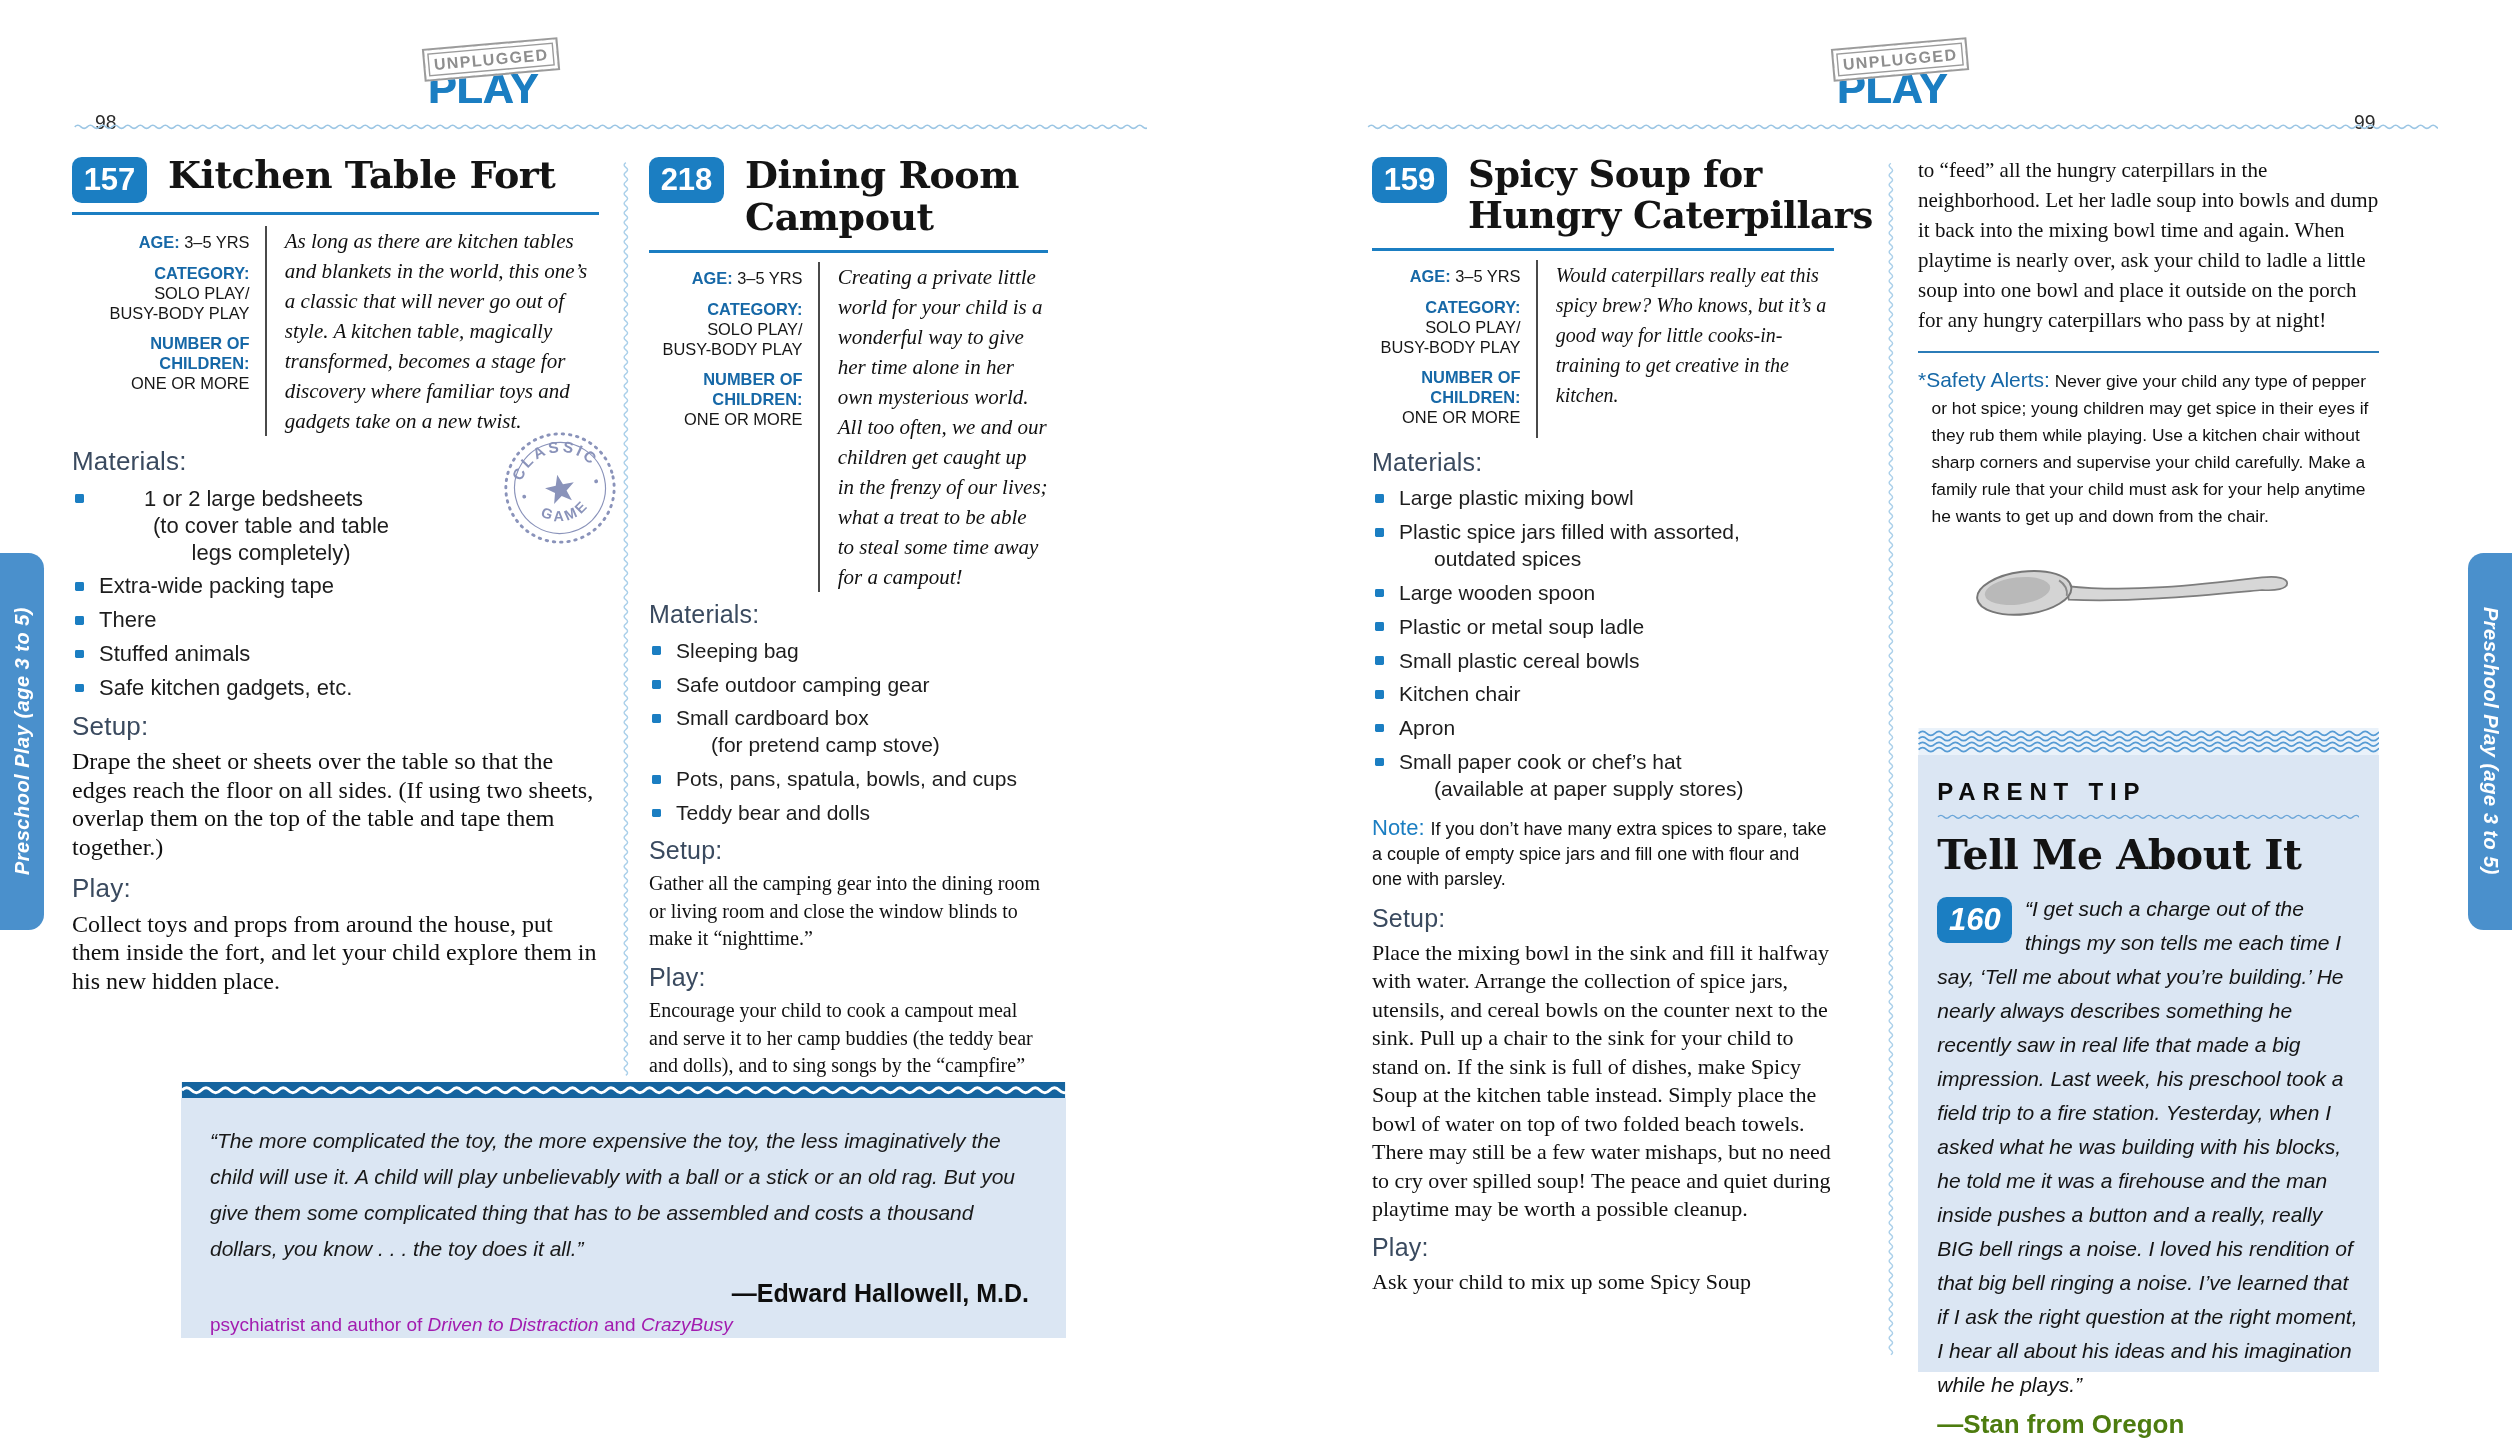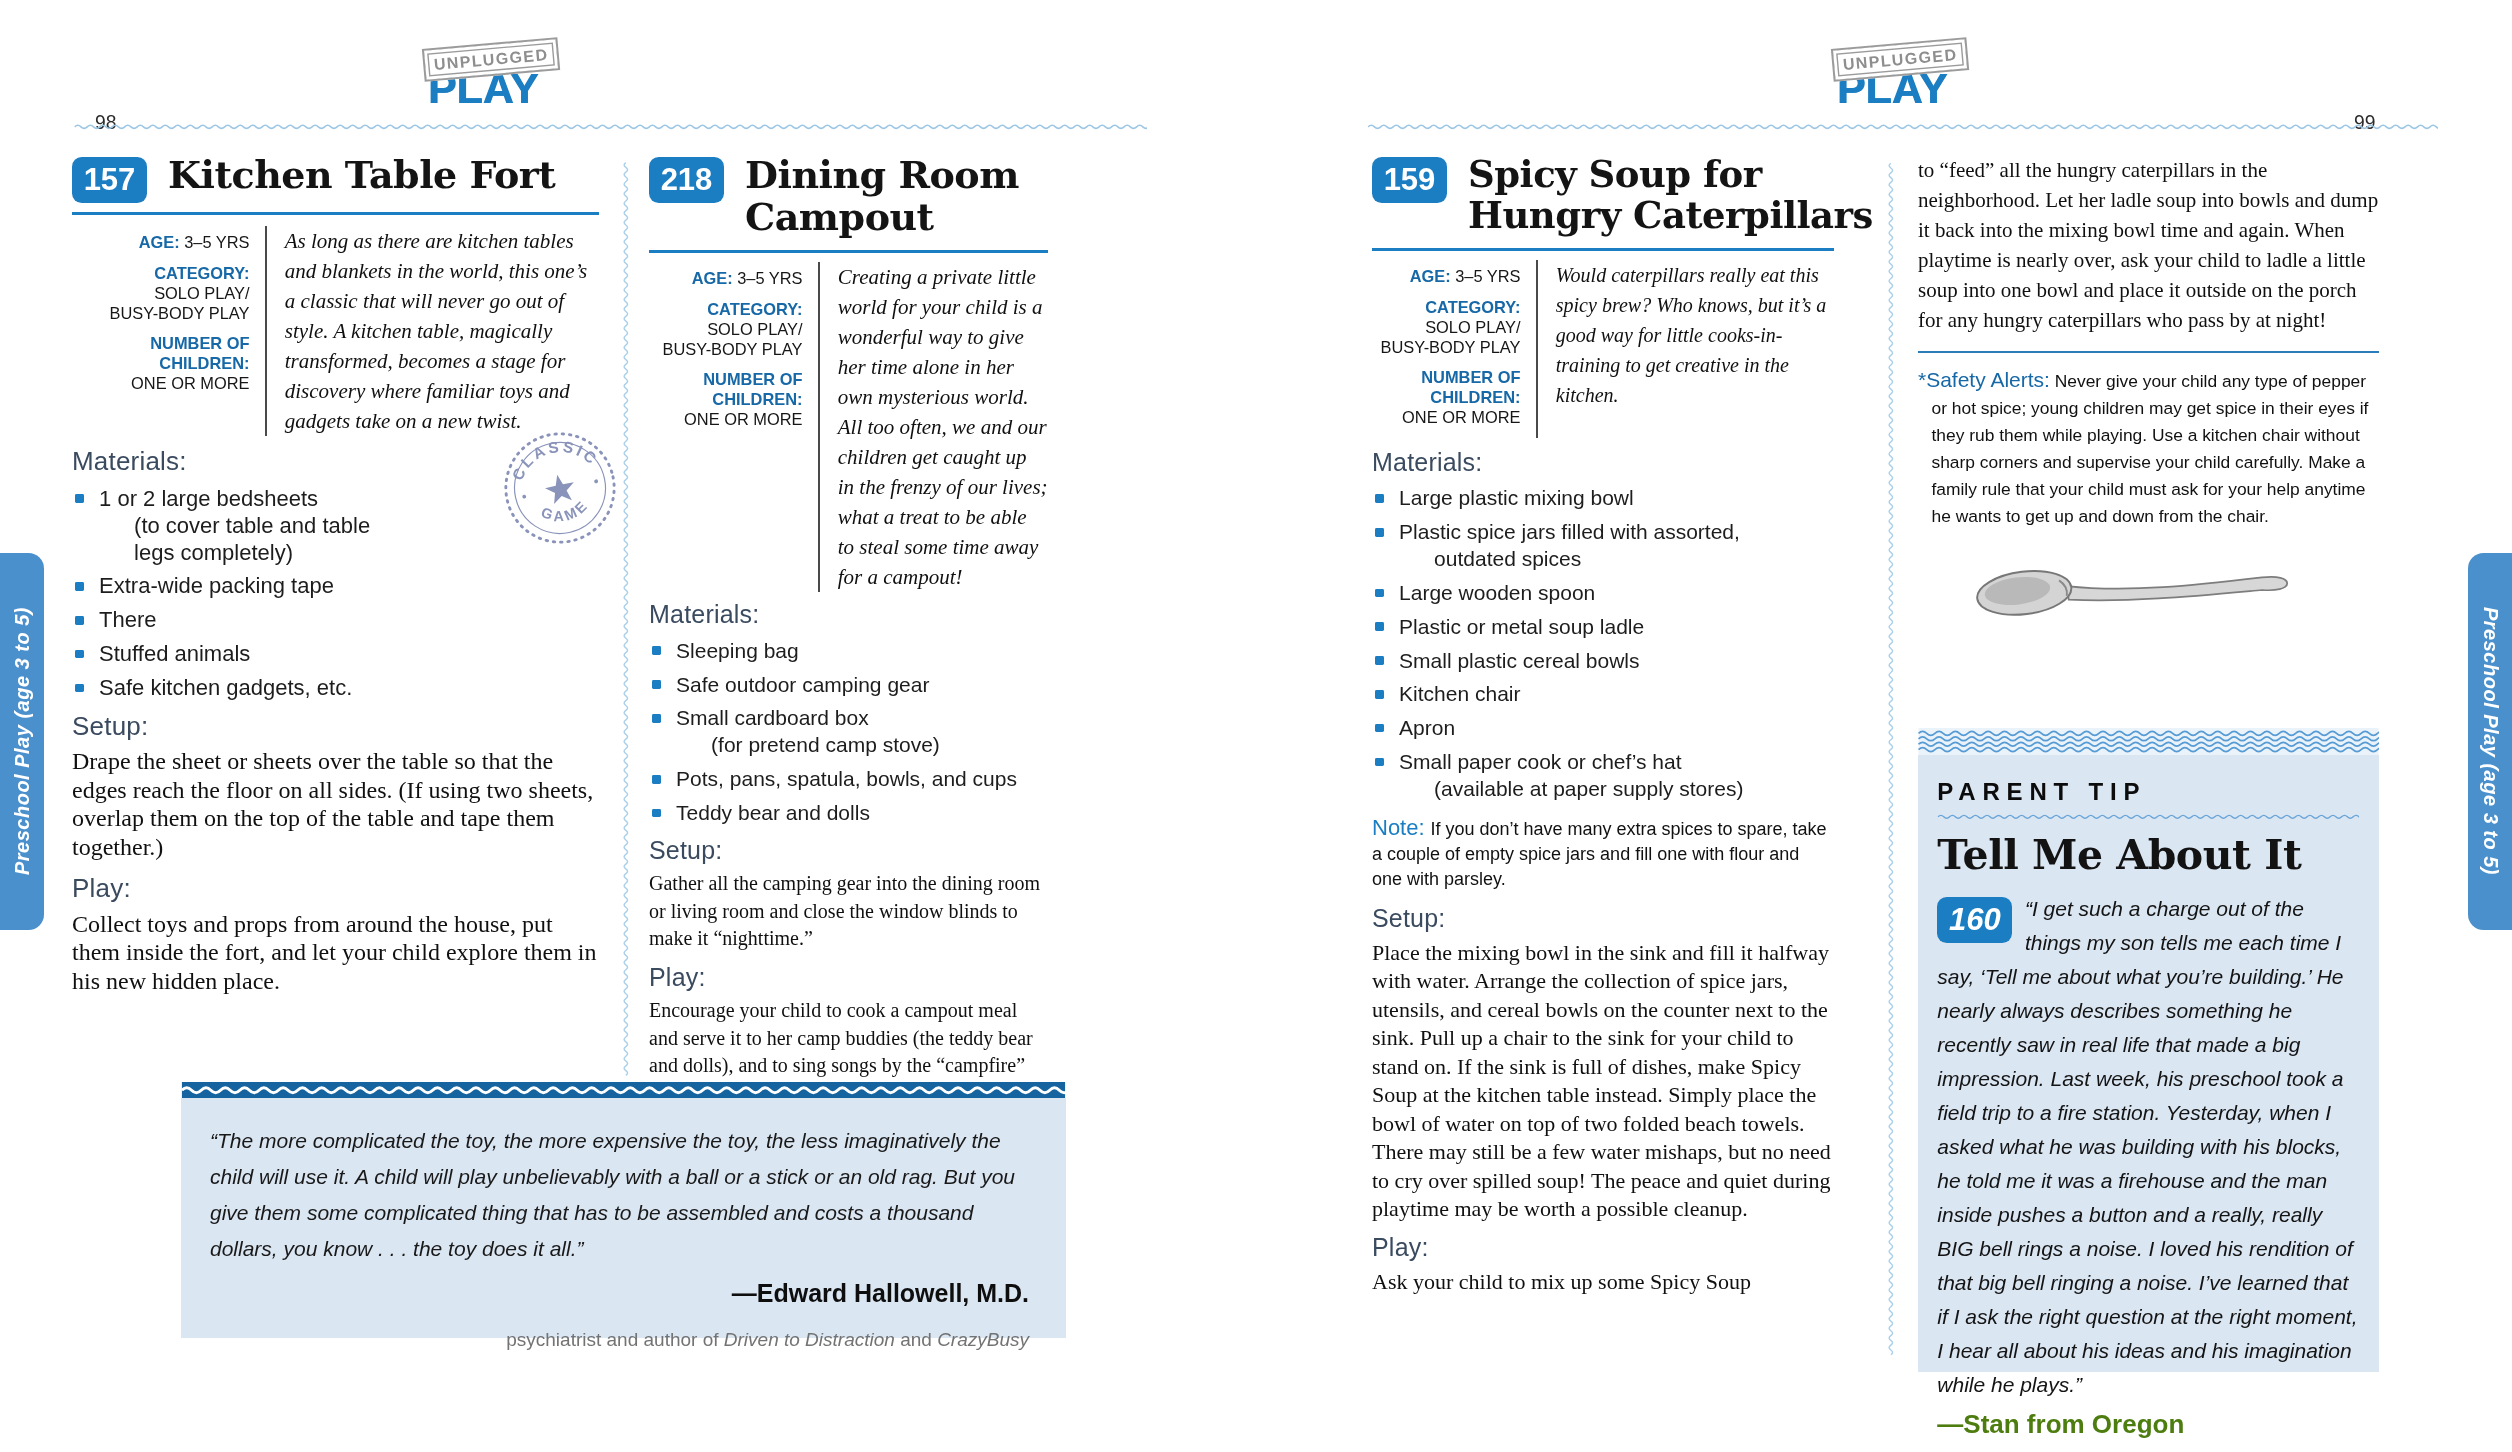--- a/index.html
+++ b/index.html
@@ -67,21 +67,21 @@
   .safety { margin-top:13.5px; font-size:17.4px; line-height:27px; padding-left:13.5px; text-indent:-13.5px; color:#111; }
   .safety-label { color:#1668a7; font-size:21px; }
   .spoon-wrap { margin:25px 0 0 56px; }
 
   
   .quote-box { position:absolute; left:181px; top:1082px; width:885px; height:256px; }
   .ribbon-wave { height:16.4px; }
   .qb-body { background:#dbe6f3; height:240px; padding:25px 37px 0 29px; }
   .qb-text { font-style:italic; font-size:21px; line-height:36px; color:#191919; }
   .qb-attrib { text-align:right; font-weight:bold; font-size:25px; margin-top:11.6px; color:#0e0e0e; }
-  .qb-credit { text-align:right; font-size:19px; margin-top:21px; color:#737373; }
+  .qb-credit { text-align:left; font-size:19px; margin-top:6px; color:#a21caf; }
 
   
   .parent-tip { position:absolute; left:1918px; top:728px; width:461px; height:644px; }
   .band-wave { height:27px; }
   .pt-body { background:#dbe6f3; height:617px; padding:23px 19.3px 0 19.3px; }
   .pt-header { font-weight:bold; font-size:24px; letter-spacing:6.8px; color:#0c0c0c; }
   .pt-underline { position:relative; height:7.7px; margin-top:6.8px; width:100%; }
   .pt-title { font-family:"DejaVu Serif",serif; font-weight:bold; font-size:41px; line-height:44px;
     margin-top:12.6px; color:#131313; letter-spacing:-0.5px; }
   .pt-quote { margin-top:14.5px; font-style:italic; font-size:21px; line-height:34px; color:#141414; }
@@ -157,21 +157,21 @@
         </div>
         <div class="mgroup">
           <div class="mlabel">NUMBER OF CHILDREN:</div>
           <div class="mval">ONE OR MORE</div>
         </div>
       </div>
       <div class="vr"></div>
       <div class="intro">As long as there are kitchen tables and blankets in the world, this one’s a classic that will never go out of style. A kitchen table, magically transformed, becomes a stage for discovery where familiar toys and gadgets take on a new twist.</div>
     </div>
     <h2 class="sect" style="margin-top:9.7px;">Materials:</h2>
-    <ul class="materials" style="margin-top:7.7px;">
+    <ul class="materials" style="margin-top:7.7px;text-align:center;">
 
     <li class="mat">
           <span class="bullet"></span>
           <span class="mtext"><span>1 or 2 large bedsheets</span><span class="msub">(to cover table and table legs completely)</span></span>
         </li>
         <li class="mat">
           <span class="bullet"></span>
           <span class="mtext"><span>Extra-wide packing tape</span></span>
         </li>
         <li class="mat">

